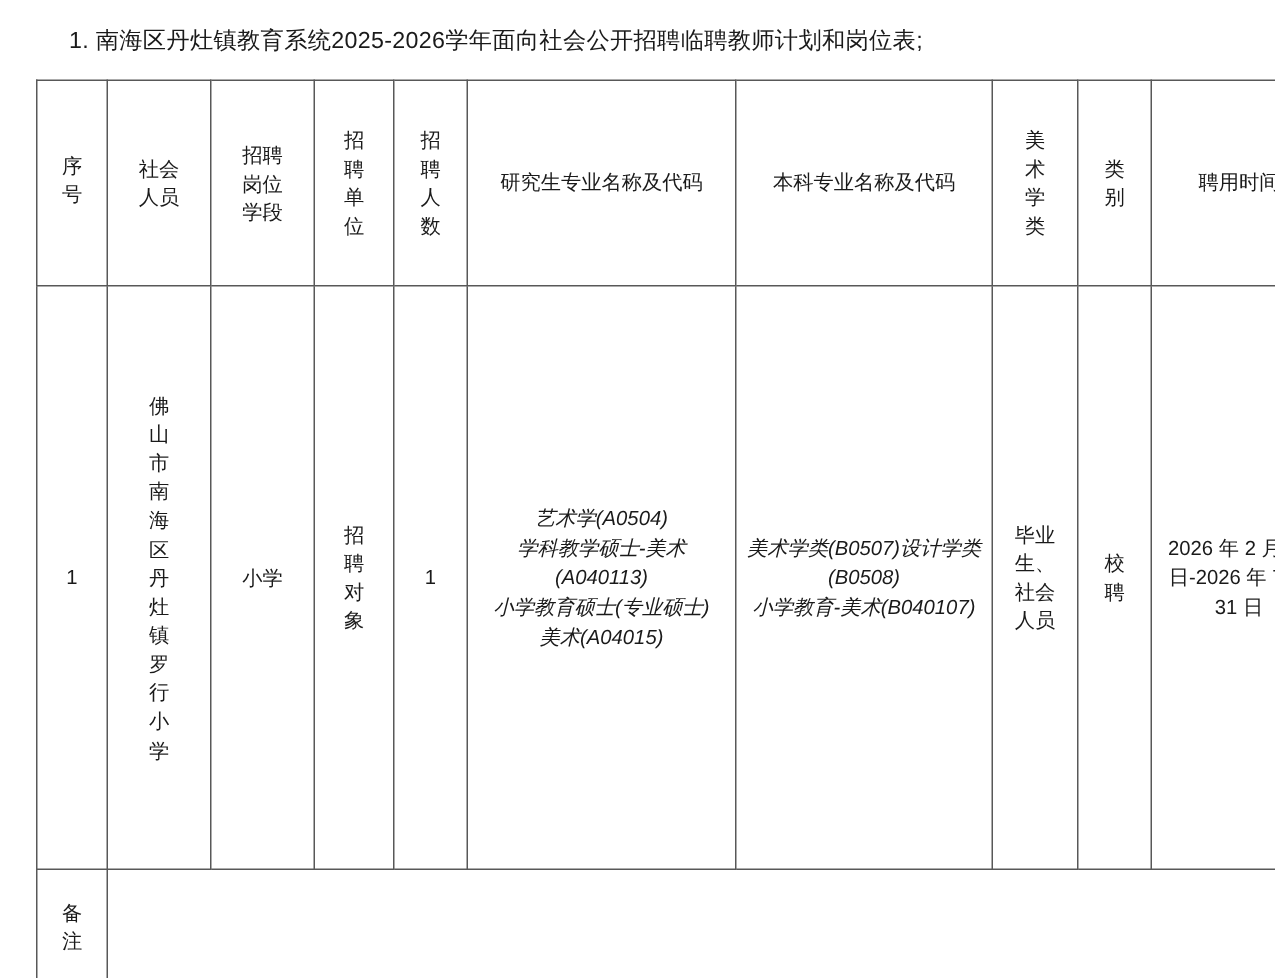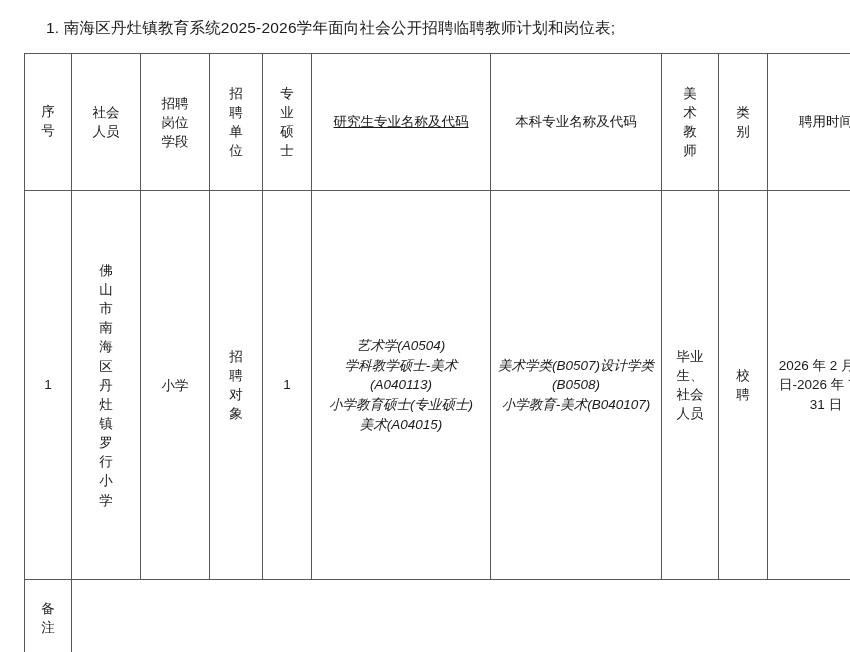--- a/index.html
+++ b/index.html
@@ -46,21 +46,21 @@
     color: #1a1a1a;
   }
   thead td {
     height: 128px;
   }
   .col-seq { width: 40px; font-family: Liberation Mono, monospace; }
   .col-unit { width: 62px; }
   .col-stage { width: 62px; font-family: Liberation Serif, serif; }
   .col-post { width: 46px; }
   .col-num { width: 42px; }
-  .col-grad { width: 172px; text-decoration: underline; }
+  .col-grad { width: 172px; }
   .col-bachelor { width: 164px; }
   .col-target { width: 50px; }
   .col-type { width: 42px; }
   .col-time { width: 110px; }
 
   .v-narrow {
     display: block;
     margin: 0 auto;
     line-height: 1.42;
   }
@@ -107,30 +107,30 @@
         <td class="col-unit">
           <span class="v-narrow w2">社会人员</span>
         </td>
         <td class="col-stage">
           <span class="v-narrow w2">招聘岗位学段</span>
         </td>
         <td class="col-post">
           <span class="v-narrow w1">招聘单位</span>
         </td>
         <td class="col-num">
-          <span class="v-narrow w1">专业硕士</span>
+          <span class="v-narrow w1">招聘人数</span>
         </td>
         <td class="col-grad">
           <span>研究生专业名称及代码</span>
         </td>
         <td class="col-bachelor">
           <span>本科专业名称及代码</span>
         </td>
         <td class="col-target">
-          <span class="v-narrow w1">美术教师</span>
+          <span class="v-narrow w1">美术学类</span>
         </td>
         <td class="col-type">
           <span class="v-narrow w1">类别</span>
         </td>
         <td class="col-time">
           <span>聘用时间</span>
         </td>
       </tr>
     </thead>
     <tbody>

